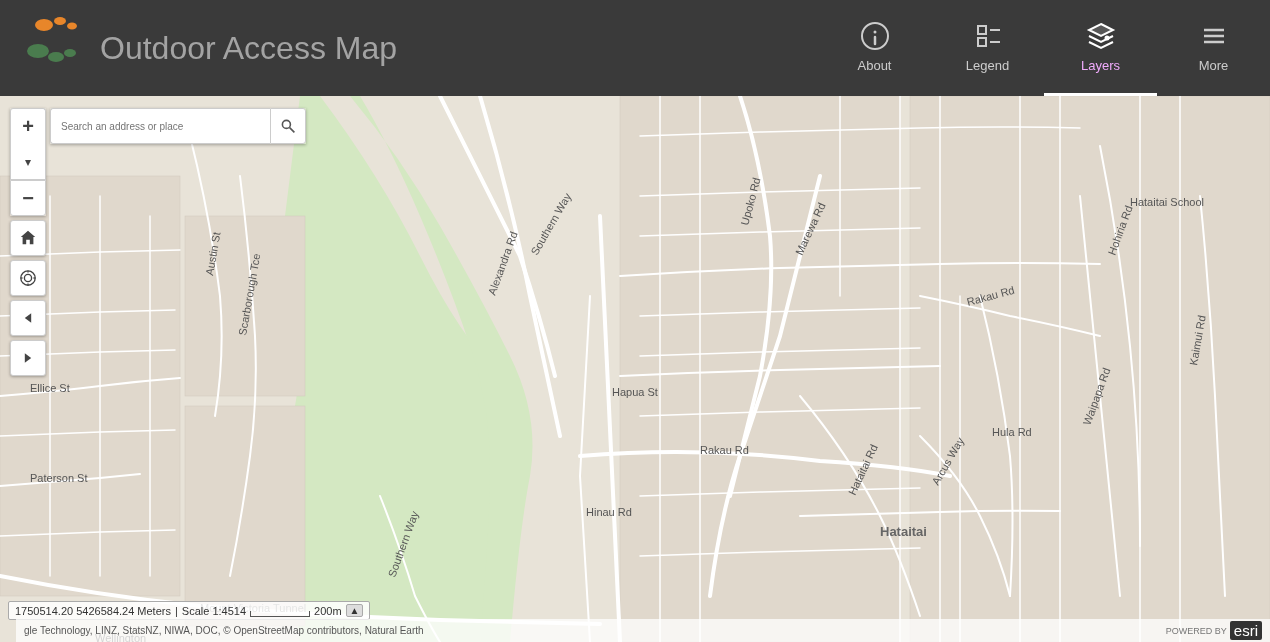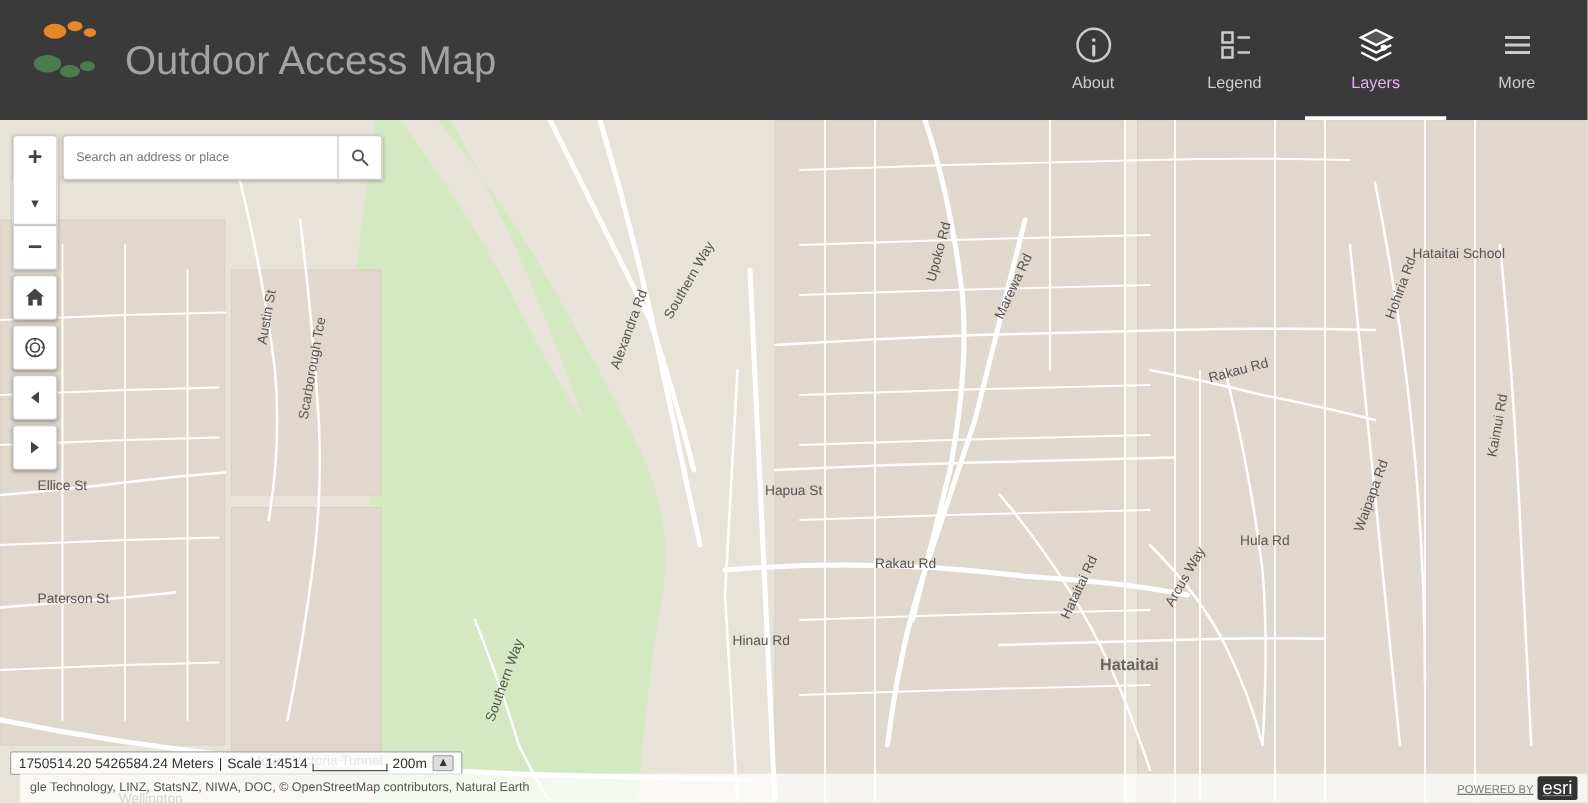--- a/index.html
+++ b/index.html
@@ -236,21 +236,20 @@
       align-items: center;
       justify-content: space-between;
       z-index: 50;
     }
     #esri-logo {
       display: flex;
       align-items: center;
       gap: 3px;
       font-size: 9px;
       color: #777;
-      text-decoration: underline;
     }
     #esri-badge {
       background: #333;
       color: #fff;
       font-size: 15px;
       padding: 1px 4px;
       border-radius: 2px;
     }
 
     

